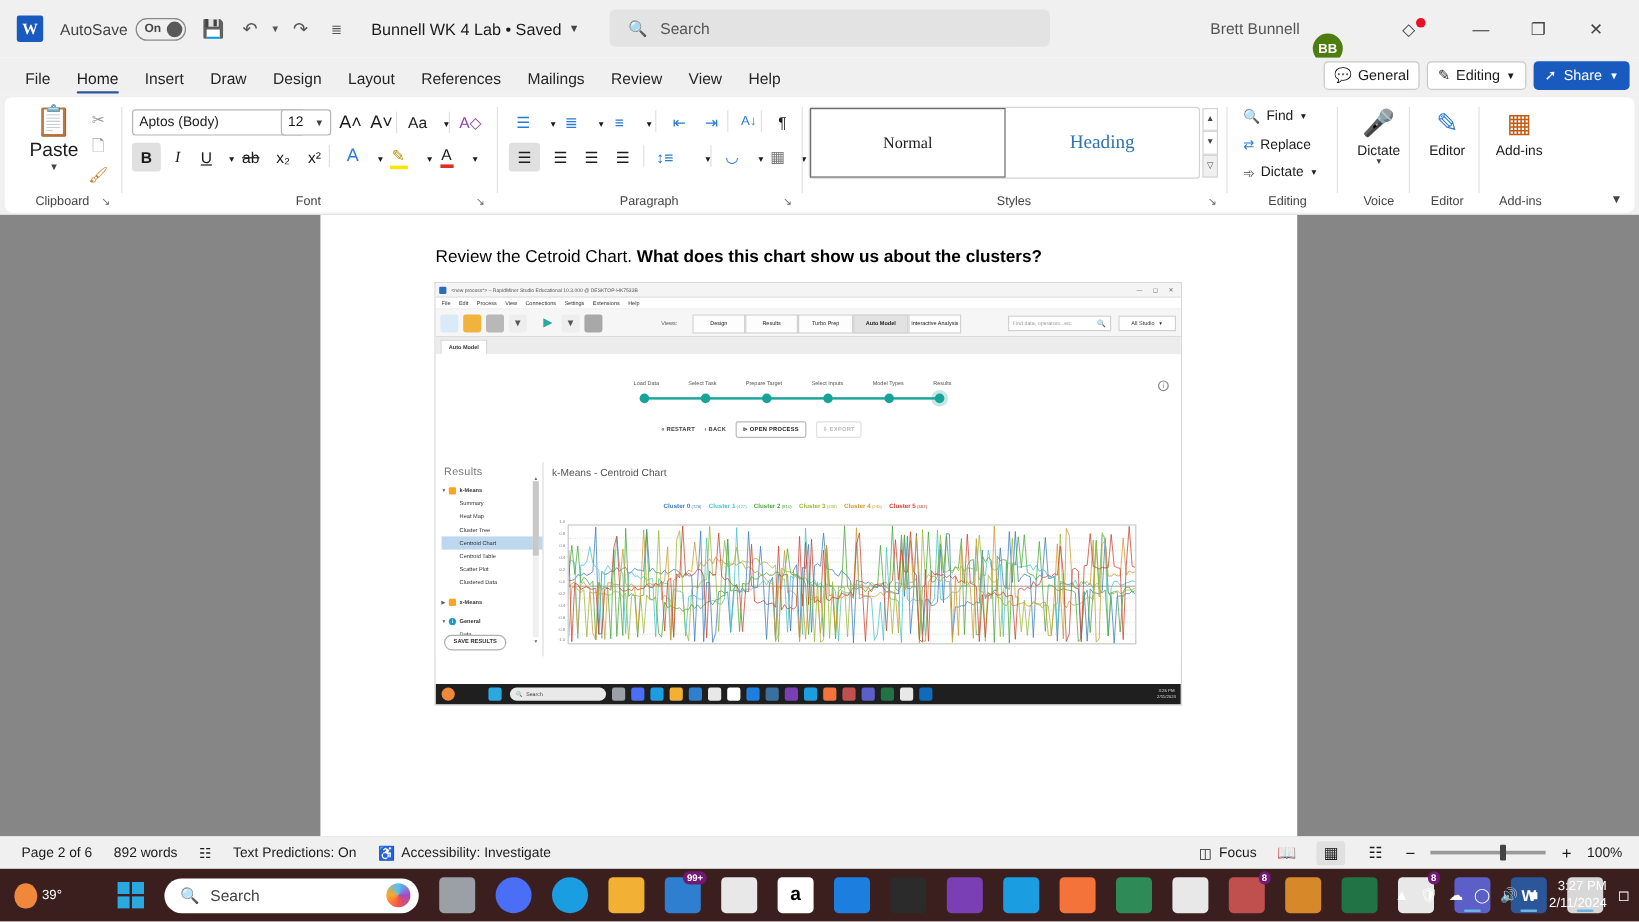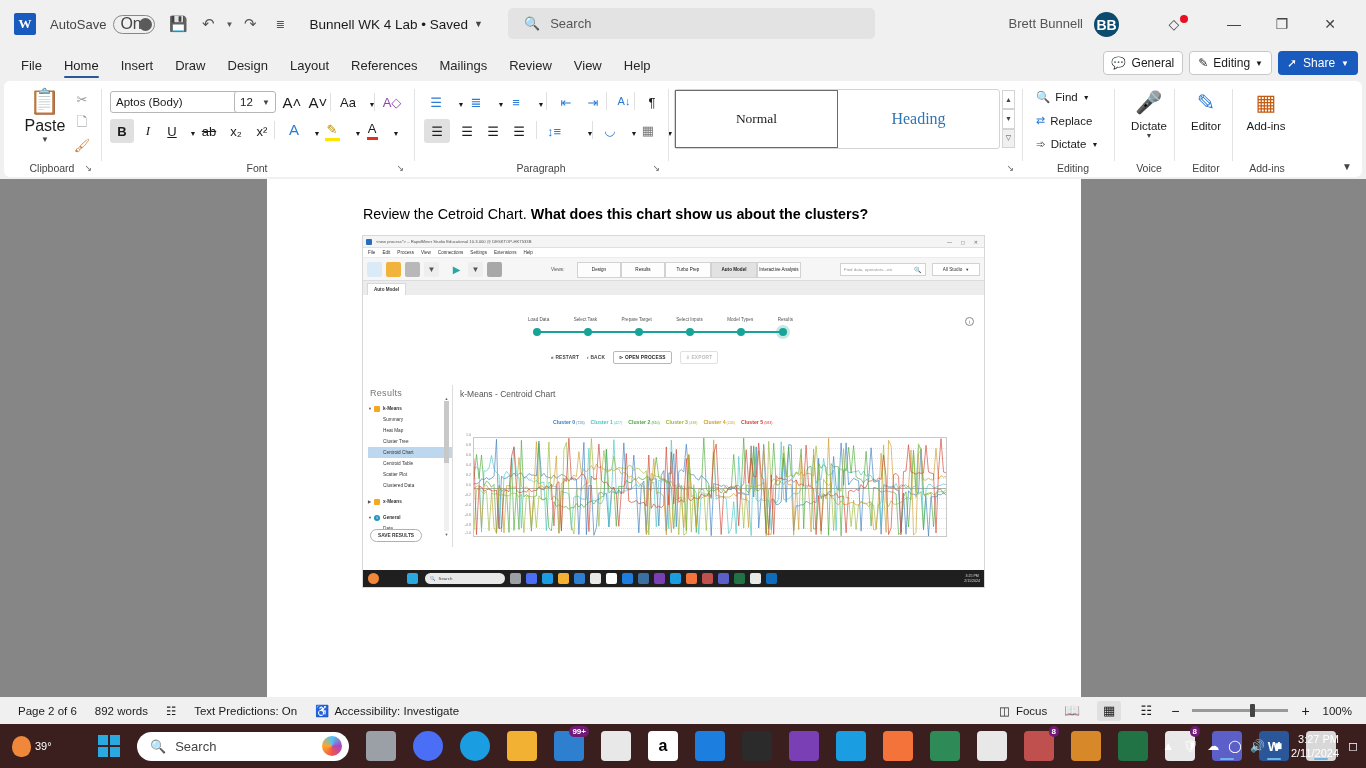--- a/index.html
+++ b/index.html
@@ -22,40 +22,40 @@
     background: #185abd; color: #fff; font-size: 13px; font-weight: bold;
     display: flex; align-items: center; justify-content: center;
     font-family: "Liberation Serif", serif;
   }
   .autosave-label { margin-left: 14px; font-size: 13px; color: #444; }
   .toggle-pill {
     margin-left: 7px; width: 42px; height: 19px; border-radius: 10px;
     border: 1px solid #888; display: flex; align-items: center;
     position: relative; background: #f0f0f0;
   }
-  .toggle-pill .tg-txt { font-size: 16px; color: #444; margin-left: 6px; }
+  .toggle-pill .tg-txt { font-size: 10px; color: #444; margin-left: 6px; font-weight: bold; }
   .toggle-knob {
     position: absolute; right: 2px; top: 2px;
     width: 13px; height: 13px; border-radius: 50%; background: #5a5a5a;
   }
   .tb-icon { width: 30px; height: 30px; display: flex; align-items: center;
     justify-content: center; color: #555; font-size: 15px; }
   .tb-caret { font-size: 8px; color: #555; width: 12px; text-align:center;}
   .doc-title { margin-left: 14px; font-size: 13.5px; color: #1b1b1b; }
   .doc-title-caret { font-size: 9px; color: #444; margin-left: 6px; }
   .searchbox {
     position: absolute; left: 508px; top: 8px; width: 367px; height: 31px;
     background: #e3e3e3; border-radius: 5px; display: flex; align-items: center;
   }
   .searchbox .sicon { margin-left: 16px; color: #555; font-size: 13px; }
   .searchbox .stxt { margin-left: 10px; font-size: 13px; color: #555; }
   .user-name { position: absolute; right: 283px; top: 16px; font-size: 13px; color: #555; }
   .avatar {
-    position: absolute; right: 247px; top: 12px; width: 25px; height: 25px;
-    border-radius: 50%; background: #0c4a6e; color: #fff; font-size: 14px;
+    position: absolute; right: 247px; top: 28px; width: 25px; height: 25px;
+    border-radius: 50%; background: #4d7c0f; color: #fff; font-size: 11px;
     display: flex; align-items: center; justify-content: center; font-weight: bold;
   }
   .win-btn { position: absolute; top: 9px; width: 44px; height: 30px;
     display: flex; align-items: center; justify-content: center;
     color: #444; font-size: 14px; }
   .diamond-btn { right: 170px; }
   .dot-badge { position: absolute; top: 6px; right: 8px; width: 8px; height: 8px;
     border-radius: 50%; background: #e81123; }
   .min-btn { right: 110px; } .max-btn { right: 62px; } .close-btn { right: 14px; }
 
@@ -442,20 +442,21 @@
     <div class="grp" style="left:666px; width:350px;">
       <div class="stylesbox">
         <div class="stylecell active">Normal</div>
         <div class="stylecell heading">Heading</div>
       </div>
       <div class="stylescroll">
         <div class="ssbtn">▲</div>
         <div class="ssbtn">▼</div>
         <div class="ssbtn last">▽</div>
       </div>
+      <div class="grp-label">Styles</div>
       <div class="dlg-launch" style="right:6px;">↘</div>
     </div>
     <div class="grp-sep" style="left:1018px;"></div>
 
     <div class="grp" style="left:1020px; width:98px;">
       <div class="edit-row" style="left:12px; top:9px;">
         <span style="color:#444;">🔍</span>
         <span>Find</span>
         <span style="font-size:7px;">▼</span>
       </div>

